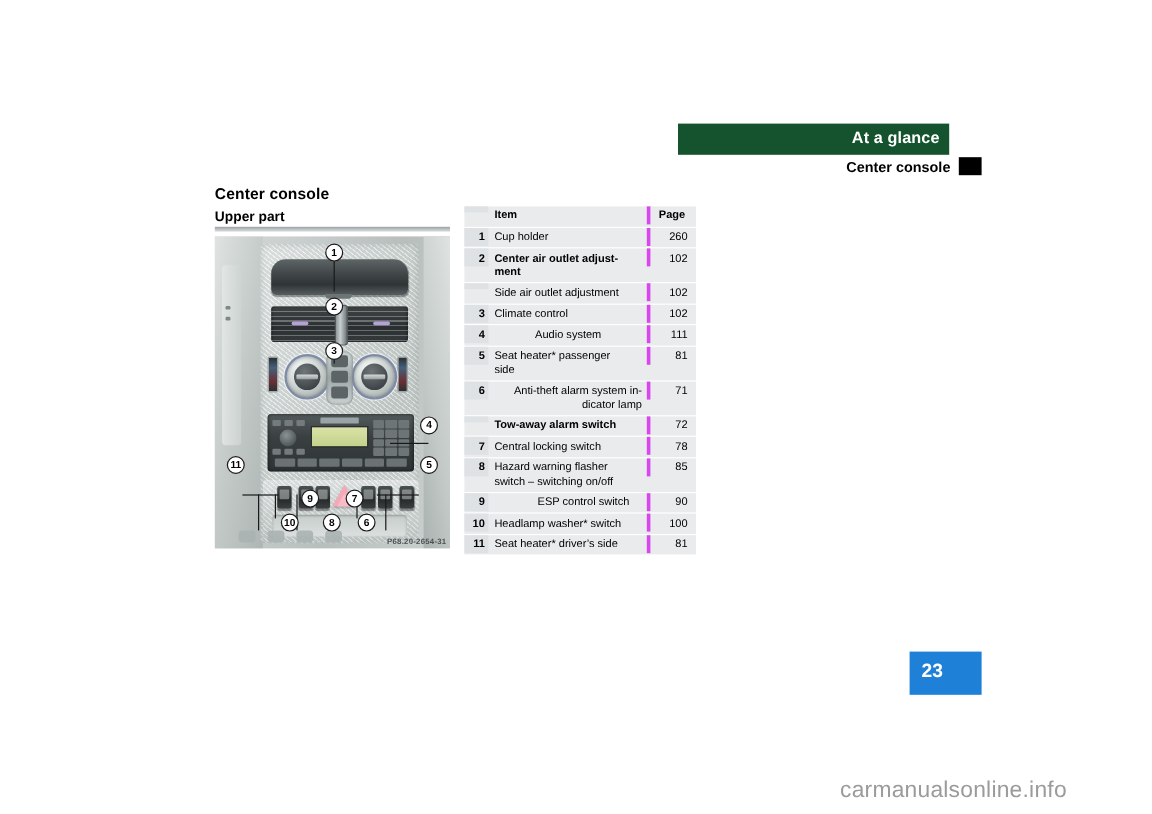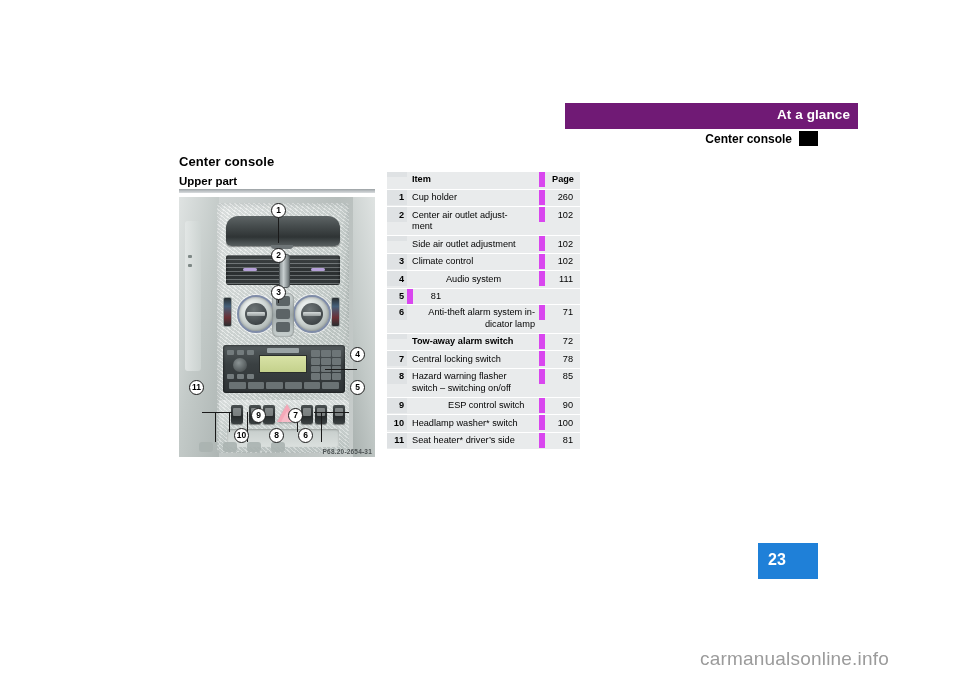--- a/index.html
+++ b/index.html
@@ -13,22 +13,22 @@
     overflow: hidden;
     font-family: "Liberation Sans", sans-serif;
     color: #000000;
     -webkit-font-smoothing: antialiased;
   }
 
   
   .header-band {
     position: absolute;
     left: 565px; top: 103px;
-    width: 293px; height: 26px;
-    background: #701a75;
+    width: 226px; height: 26px;
+    background: #14532d;
     box-sizing: border-box;
   }
   .header-band-label {
     position: absolute;
     right: 8px; top: 4px;
     font-size: 13.5px;
     font-weight: bold;
     color: #ffffff;
     letter-spacing: 0.1px;
     white-space: nowrap;
@@ -425,21 +425,21 @@
     padding: 2.5px 4px 2.5px 5px;
     box-sizing: border-box;
     line-height: 11.5px;
   }
   .c-page {
     width: 41px;
     flex: 0 0 41px;
     text-align: right;
     padding: 2.5px 7px 2.5px 2px;
     box-sizing: border-box;
-    border-left: 6px solid #d946ef;
+    border-left: 3px solid #d946ef;
   }
   .tbl-head .c-num,
   .tbl-head .c-item,
   .tbl-head .c-page {
     font-weight: bold;
     padding-top: 2px;
     padding-bottom: 3px;
   }
   .tbl-head .c-page { text-align: left; padding-left: 7px; }
   .tbl-head .c-item { text-align: left; }
@@ -588,41 +588,43 @@
     <div class="c-page">Page</div>
   </div>
   <div id="tbl-body">
       <div class="tbl-row">
         <div class="c-num">1</div>
         <div class="c-item" style="white-space: pre-line;">Cup holder</div>
         <div class="c-page">260</div>
       </div>
       <div class="tbl-row">
         <div class="c-num">2</div>
-        <div class="c-item" style="white-space: pre-line;">Center air outlet adjust-
+        <div class="c-item" style="white-space: pre-line; font-weight: bold;">Center air outlet adjust-
 ment</div>
         <div class="c-page">102</div>
       </div>
       <div class="tbl-row">
         <div class="c-num"></div>
         <div class="c-item" style="white-space: pre-line;">Side air outlet adjustment</div>
         <div class="c-page">102</div>
       </div>
       <div class="tbl-row">
         <div class="c-num">3</div>
         <div class="c-item" style="white-space: pre-line;">Climate control</div>
         <div class="c-page">102</div>
       </div>
       <div class="tbl-row">
         <div class="c-num">4</div>
         <div class="c-item" style="white-space: pre-line; text-align: center;">Audio system</div>
         <div class="c-page">111</div>
       </div>
       <div class="tbl-row">
         <div class="c-num">5</div>
+        <div class="c-item" style="white-space: pre-line;">Seat heater* passenger
+side</div>
         <div class="c-page">81</div>
       </div>
       <div class="tbl-row">
         <div class="c-num">6</div>
         <div class="c-item" style="white-space: pre-line; text-align: right;">Anti-theft alarm system in-
 dicator lamp</div>
         <div class="c-page">71</div>
       </div>
       <div class="tbl-row">
         <div class="c-num"></div>

